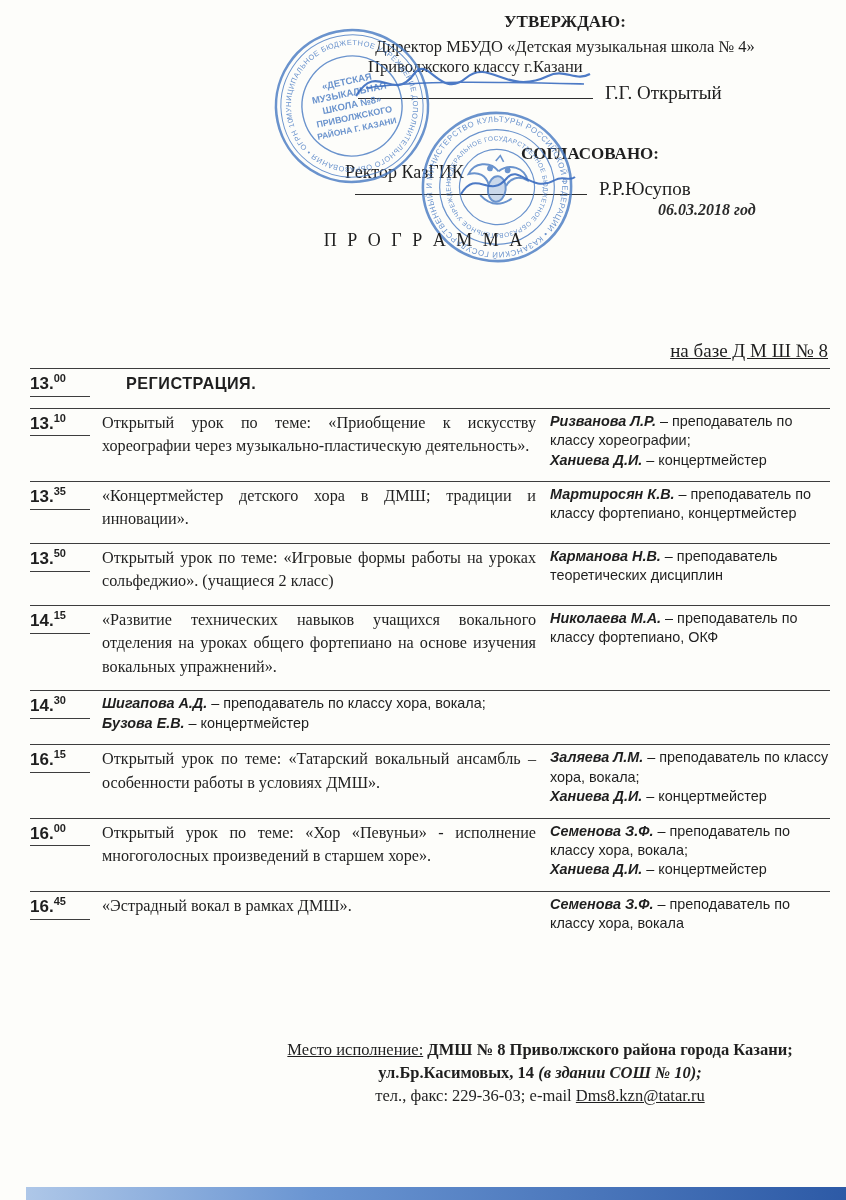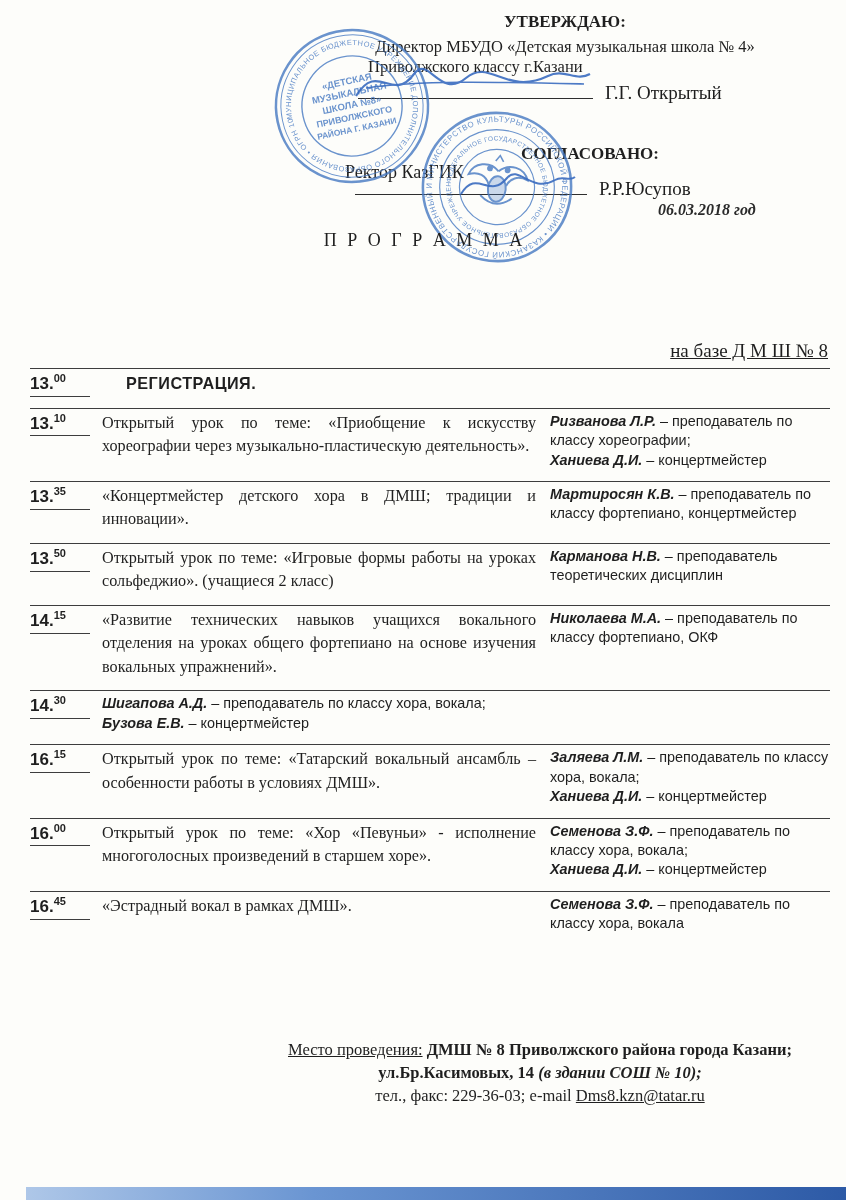--- a/index.html
+++ b/index.html
@@ -219,21 +219,21 @@
       </div>
       <div class="col-desc">«Эстрадный вокал в рамках ДМШ».</div>
       <div class="col-pres">
           <div><span class="pres-name">Семенова З.Ф.</span> – преподаватель по классу хора, вокала</div>
         </div>
     </div>
   </div>
 
   <div class="footer">
     <div>
-      <span class="u">Место проведения:</span><span class="b"> ДМШ № 8 Приволжского района города Казани;</span>
+      <span class="u">Место исполнение:</span><span class="b"> ДМШ № 8 Приволжского района города Казани;</span>
     </div>
     <div>
       <span class="b">ул.Бр.Касимовых, 14 </span><span class="bi">(в здании СОШ № 10);</span>
     </div>
     <div>
       <span>тел., факс: 229-36-03; e-mail </span><span class="u">Dms8.kzn@tatar.ru</span>
     </div>
   </div>
 
   <div class="bottom-strip"></div>

